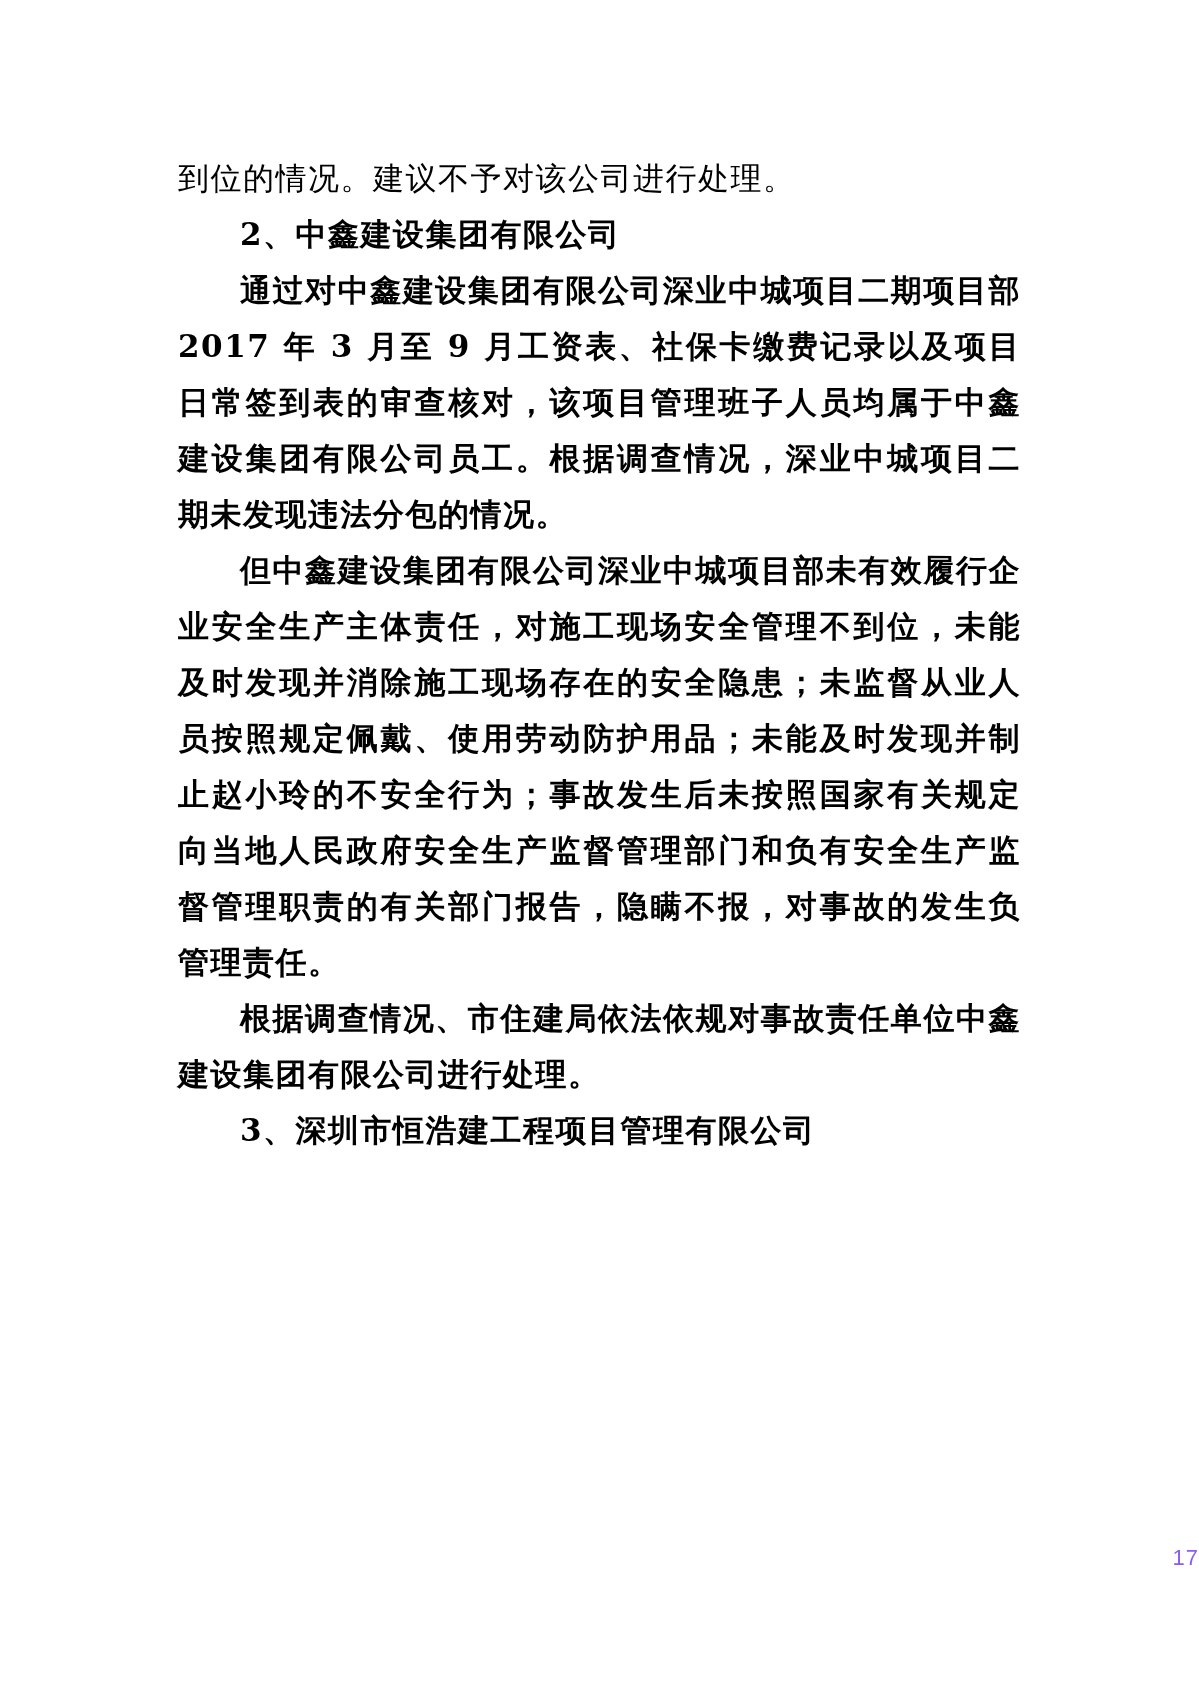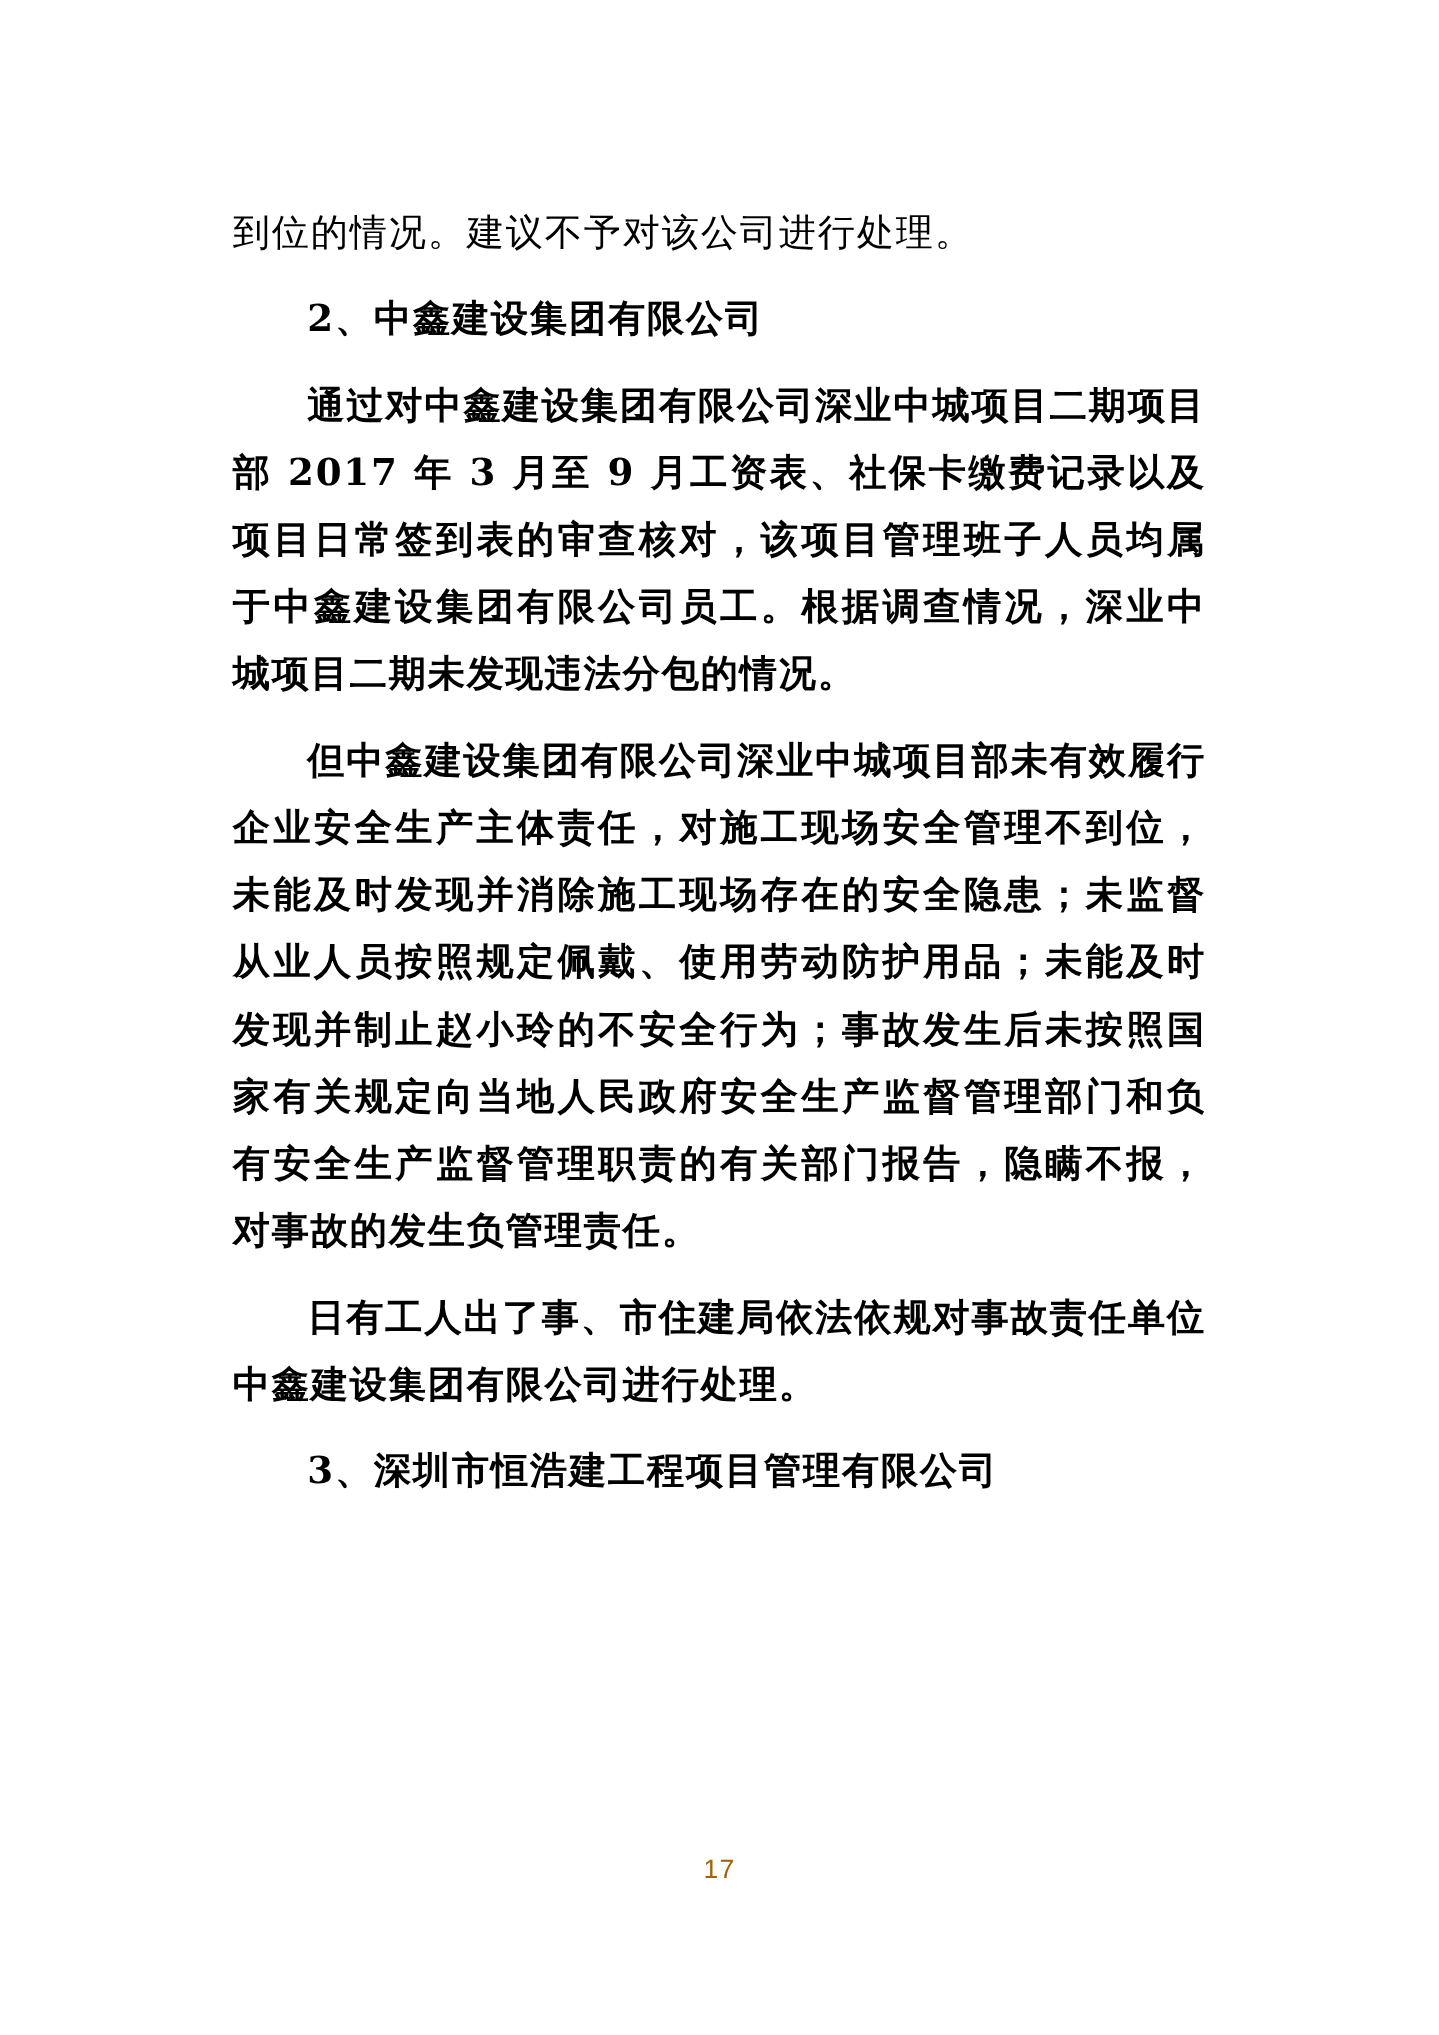--- a/index.html
+++ b/index.html
@@ -22,45 +22,45 @@
     top: 150px;
     width: 843px;
     font-size: 31px;
     line-height: 56px;
     letter-spacing: 1.5px;
     text-align: justify;
     text-justify: inter-character;
     word-break: break-all;
   }
   .para {
-    margin: 16px;
+    margin: 0;
     padding: 0;
   }
   .para.indent {
     text-indent: 2em;
     font-weight: bold;
   }
   .page-footer {
     position: absolute;
     left: 0;
     top: 1545px;
     width: 100%;
-    text-align: center;
+    text-align: right;
     font-family: "Liberation Sans", sans-serif;
     font-size: 22px;
     letter-spacing: 1px;
-    color: #a16207;
+    color: #8b5cf6;
   }
 </style>
 </head>
 <body>
 
 <div class="page">
   <div class="content">
     <p class="para">到位的情况。建议不予对该公司进行处理。</p>
     <p class="para indent">2、中鑫建设集团有限公司</p>
     <p class="para indent">通过对中鑫建设集团有限公司深业中城项目二期项目部 2017 年 3 月至 9 月工资表、社保卡缴费记录以及项目日常签到表的审查核对，该项目管理班子人员均属于中鑫建设集团有限公司员工。根据调查情况，深业中城项目二期未发现违法分包的情况。</p>
     <p class="para indent">但中鑫建设集团有限公司深业中城项目部未有效履行企业安全生产主体责任，对施工现场安全管理不到位，未能及时发现并消除施工现场存在的安全隐患；未监督从业人员按照规定佩戴、使用劳动防护用品；未能及时发现并制止赵小玲的不安全行为；事故发生后未按照国家有关规定向当地人民政府安全生产监督管理部门和负有安全生产监督管理职责的有关部门报告，隐瞒不报，对事故的发生负管理责任。</p>
-    <p class="para indent">日有工人出了事、市住建局依法依规对事故责任单位中鑫建设集团有限公司进行处理。</p>
+    <p class="para indent">根据调查情况、市住建局依法依规对事故责任单位中鑫建设集团有限公司进行处理。</p>
     <p class="para indent">3、深圳市恒浩建工程项目管理有限公司</p>
   </div>
   <div class="page-footer">17</div>
 </div>
 
 </body></html>

